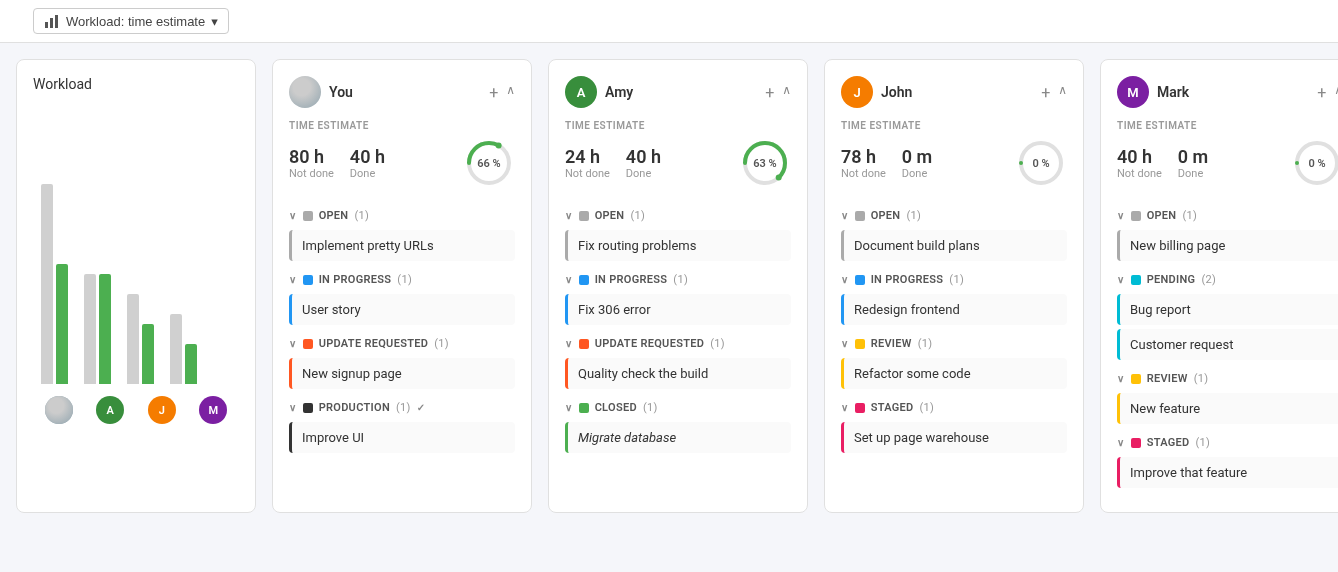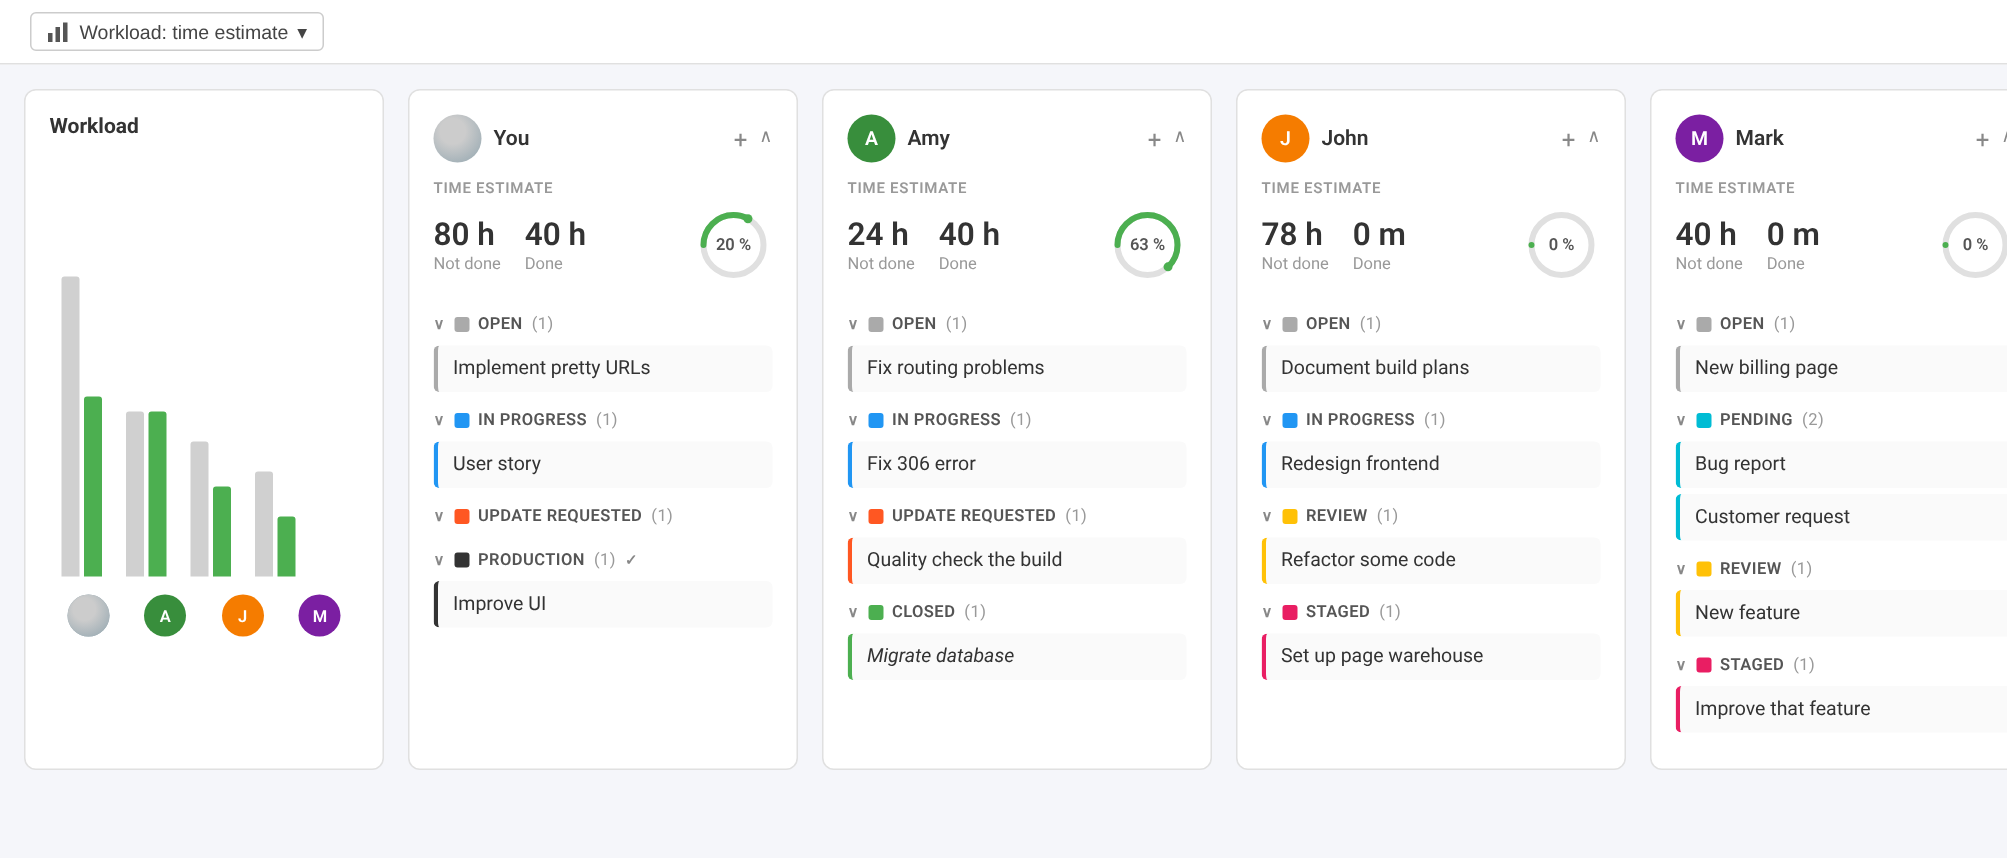--- a/index.html
+++ b/index.html
@@ -4,21 +4,21 @@
   <style>
     * { box-sizing: border-box; margin: 0; padding: 0; }
     body {
       font-family: -apple-system, BlinkMacSystemFont, 'Segoe UI', Roboto, sans-serif;
       background: #f5f6fa;
       font-size: 13px;
       color: #333;
     }
 
     .top-bar {
-      padding: 8px 20px;
+      padding: 8px 33px;
       background: #fff;
       border-bottom: 1px solid #e0e0e0;
       display: flex;
       align-items: center;
       gap: 8px;
     }
 
     .workload-btn {
       display: flex;
       align-items: center;
@@ -44,21 +44,21 @@
       background: #fff;
       border-radius: 8px;
       border: 1px solid #e0e0e0;
       padding: 16px;
       min-width: 240px;
       width: 240px;
     }
 
     .workload-title {
       font-size: 14px;
-      font-weight: 700;
+      font-weight: 400;
       color: #333;
       margin-bottom: 12px;
     }
 
     .chart-area {
       display: flex;
       align-items: flex-end;
       gap: 16px;
       height: 280px;
       padding: 0 8px;
@@ -177,21 +177,21 @@
       align-items: center;
       gap: 16px;
     }
 
     .time-block {
       display: flex;
       flex-direction: column;
     }
 
     .time-value {
-      font-size: 21px;
+      font-size: 18px;
       font-weight: 600;
       color: #333;
     }
 
     .time-sub {
       font-size: 11px;
       color: #999;
     }
 
     .progress-circle {
@@ -370,21 +370,21 @@
             <div class="time-block">
               <span class="time-value">40 h</span>
               <span class="time-sub">Done</span>
             </div>
             <div class="progress-circle">
     <svg width="52" height="52" viewBox="0 0 52 52">
       <circle cx="26" cy="26" r="20" fill="none" stroke="#e0e0e0" stroke-width="4"></circle>
       <circle cx="26" cy="26" r="20" fill="none" stroke="#4caf50" stroke-width="4" stroke-dasharray="41.47 84.19" stroke-linecap="round" transform="rotate(-90 26 26)"></circle>
       <circle cx="43.52613360087727" cy="35.63507348203431" r="3" fill="#4caf50"></circle>
     </svg>
-    <span class="progress-label">20 %</span>
+    <span class="progress-label">66 %</span>
   </div>
           </div>
         </div>
         <div class="section-group">
           <div class="section-header">
       <span class="chevron">∨</span>
       <span class="section-dot dot-gray"></span>
       <span>OPEN</span>
       <span class="section-count">(1)</span>
 
@@ -402,20 +402,21 @@
           <div class="task-item border-blue">User story</div>
         </div>
         <div class="section-group">
           <div class="section-header">
       <span class="chevron">∨</span>
       <span class="section-dot dot-orange"></span>
       <span>UPDATE REQUESTED</span>
       <span class="section-count">(1)</span>
 
     </div>
+          <div class="task-item border-orange">New signup page</div>
         </div>
         <div class="section-group">
           <div class="section-header">
       <span class="chevron">∨</span>
       <span class="section-dot dot-black"></span>
       <span>PRODUCTION</span>
       <span class="section-count">(1)</span>
       <span class="check-icon">✓</span>
     </div>
           <div class="task-item border-black">Improve UI</div>

